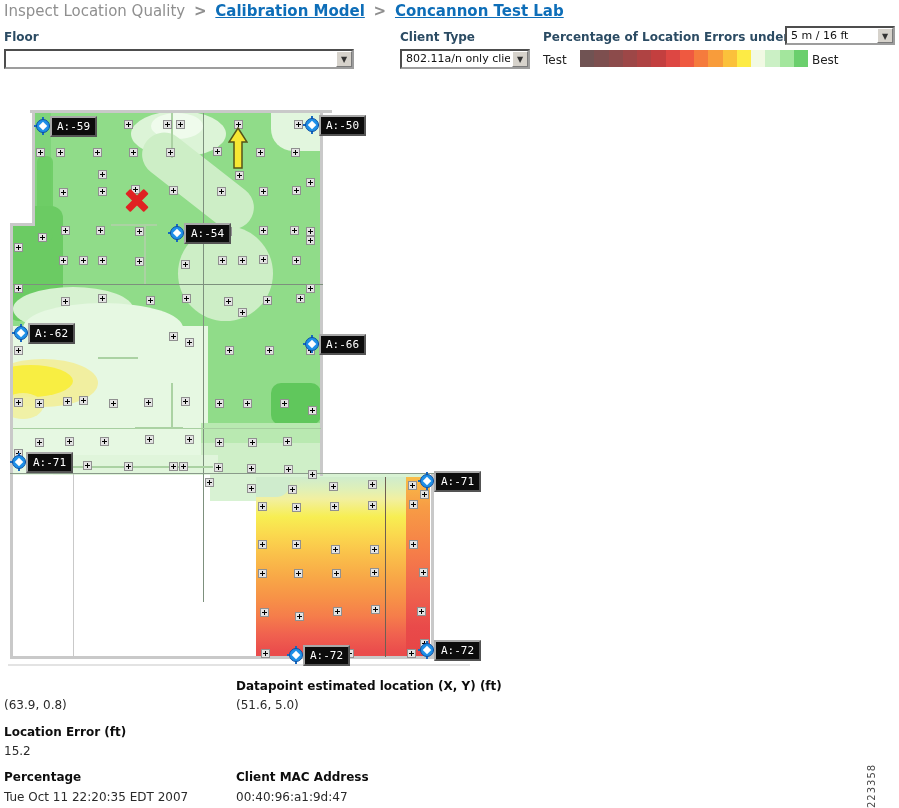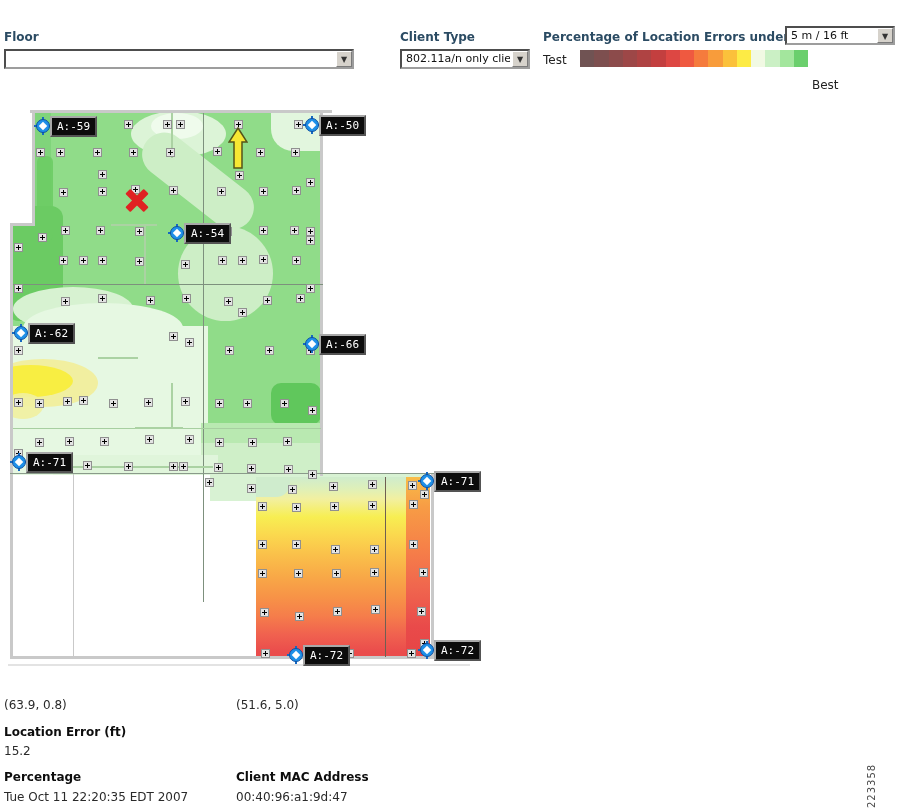--- a/index.html
+++ b/index.html
@@ -26,21 +26,21 @@
                  white-space:nowrap; overflow:hidden; }
   .select .btn { position:absolute; right:0; top:0; bottom:0; width:16px; background:#d6d2cb;
                  border:1px solid; border-color:#fff #7a7a7a #7a7a7a #fff; text-align:center;
                  font-size:8px; line-height:15px; color:#333; }
   .sel-floor  { left:4px;   top:49px; width:350px; }
   .sel-client { left:400px; top:49px; width:130px; }
   .sel-thresh { left:785px; top:26px; width:110px; height:19px; }
 
   
   .legend-worst { position:absolute; left:543px; top:53px; font-size:12px; color:#222; }
-  .legend-best  { position:absolute; left:812px; top:53px; font-size:12px; color:#222;margin-top:25px; }
+  .legend-best  { position:absolute; left:812px; top:53px; font-size:12px; color:#222; }
   .legend-bar { position:absolute; left:580px; top:50px; width:228px; height:17px; display:flex; }
   .legend-bar .seg { flex:1 1 auto; height:100%; }
 
   
   .map { position:absolute; left:8px; top:95px; width:462px; height:573px; background:#fff; }
   .map .abs { position:absolute; }
 
   .green-region { position:absolute; left:5px; top:16px; width:309px; height:364px; background:#90dc89;
       clip-path:polygon(22px 0,309px 0,309px 364px,0 364px,0 114px,22px 114px); overflow:hidden; }
   .green-region > div { position:absolute; }
@@ -82,20 +82,27 @@
   
   .watermark { position:absolute; left:866px; top:750px; width:30px; height:58px;
                writing-mode:vertical-rl; transform:rotate(180deg);
                font-size:10px; color:#4a4a4a; letter-spacing:1px; }
 </style>
 </head>
 <body>
 
 <div class="page">
 
+  <div class="breadcrumb">
+    <span>Inspect Location Quality</span>
+    <span class="sep">&gt;</span>
+    <span class="crumb-link">Calibration Model</span>
+    <span class="sep">&gt;</span>
+    <span class="crumb-link">Concannon Test Lab</span>
+  </div>
 
   <div class="field-label lbl-floor">Floor</div>
   <div class="field-label lbl-client">Client Type</div>
   <div class="field-label lbl-legend">Percentage of Location Errors under</div>
 
   <div class="select sel-floor">
     <span class="btn">▼</span>
   </div>
   <div class="select sel-client">
     <span class="val">802.11a/n only client</span>
@@ -362,20 +369,21 @@
       <div class="ap" style="left: 410px; top: 546px;">
         <span class="cv"></span>
         <span class="ch"></span>
         <span class="circle"></span>
         <span class="diamond"></span>
       </div>
       <div class="ap-label" style="left: 426px; top: 545px;">A:-72</div>
     </div>
 
   <div class="detail-value" style="left:4px;top:698px">(63.9, 0.8)</div>
+  <div class="detail-label" style="left:236px;top:679px">Datapoint estimated location (X, Y) (ft)</div>
   <div class="detail-value" style="left:236px;top:698px">(51.6, 5.0)</div>
   <div class="detail-label" style="left:4px;top:725px">Location Error (ft)</div>
   <div class="detail-value" style="left:4px;top:744px">15.2</div>
   <div class="detail-label" style="left:4px;top:770px">Percentage</div>
   <div class="detail-value" style="left:4px;top:790px">Tue Oct 11 22:20:35 EDT 2007</div>
   <div class="detail-label" style="left:236px;top:770px">Client MAC Address</div>
   <div class="detail-value" style="left:236px;top:790px">00:40:96:a1:9d:47</div>
 
   <div class="watermark">223358</div>
 </div>

